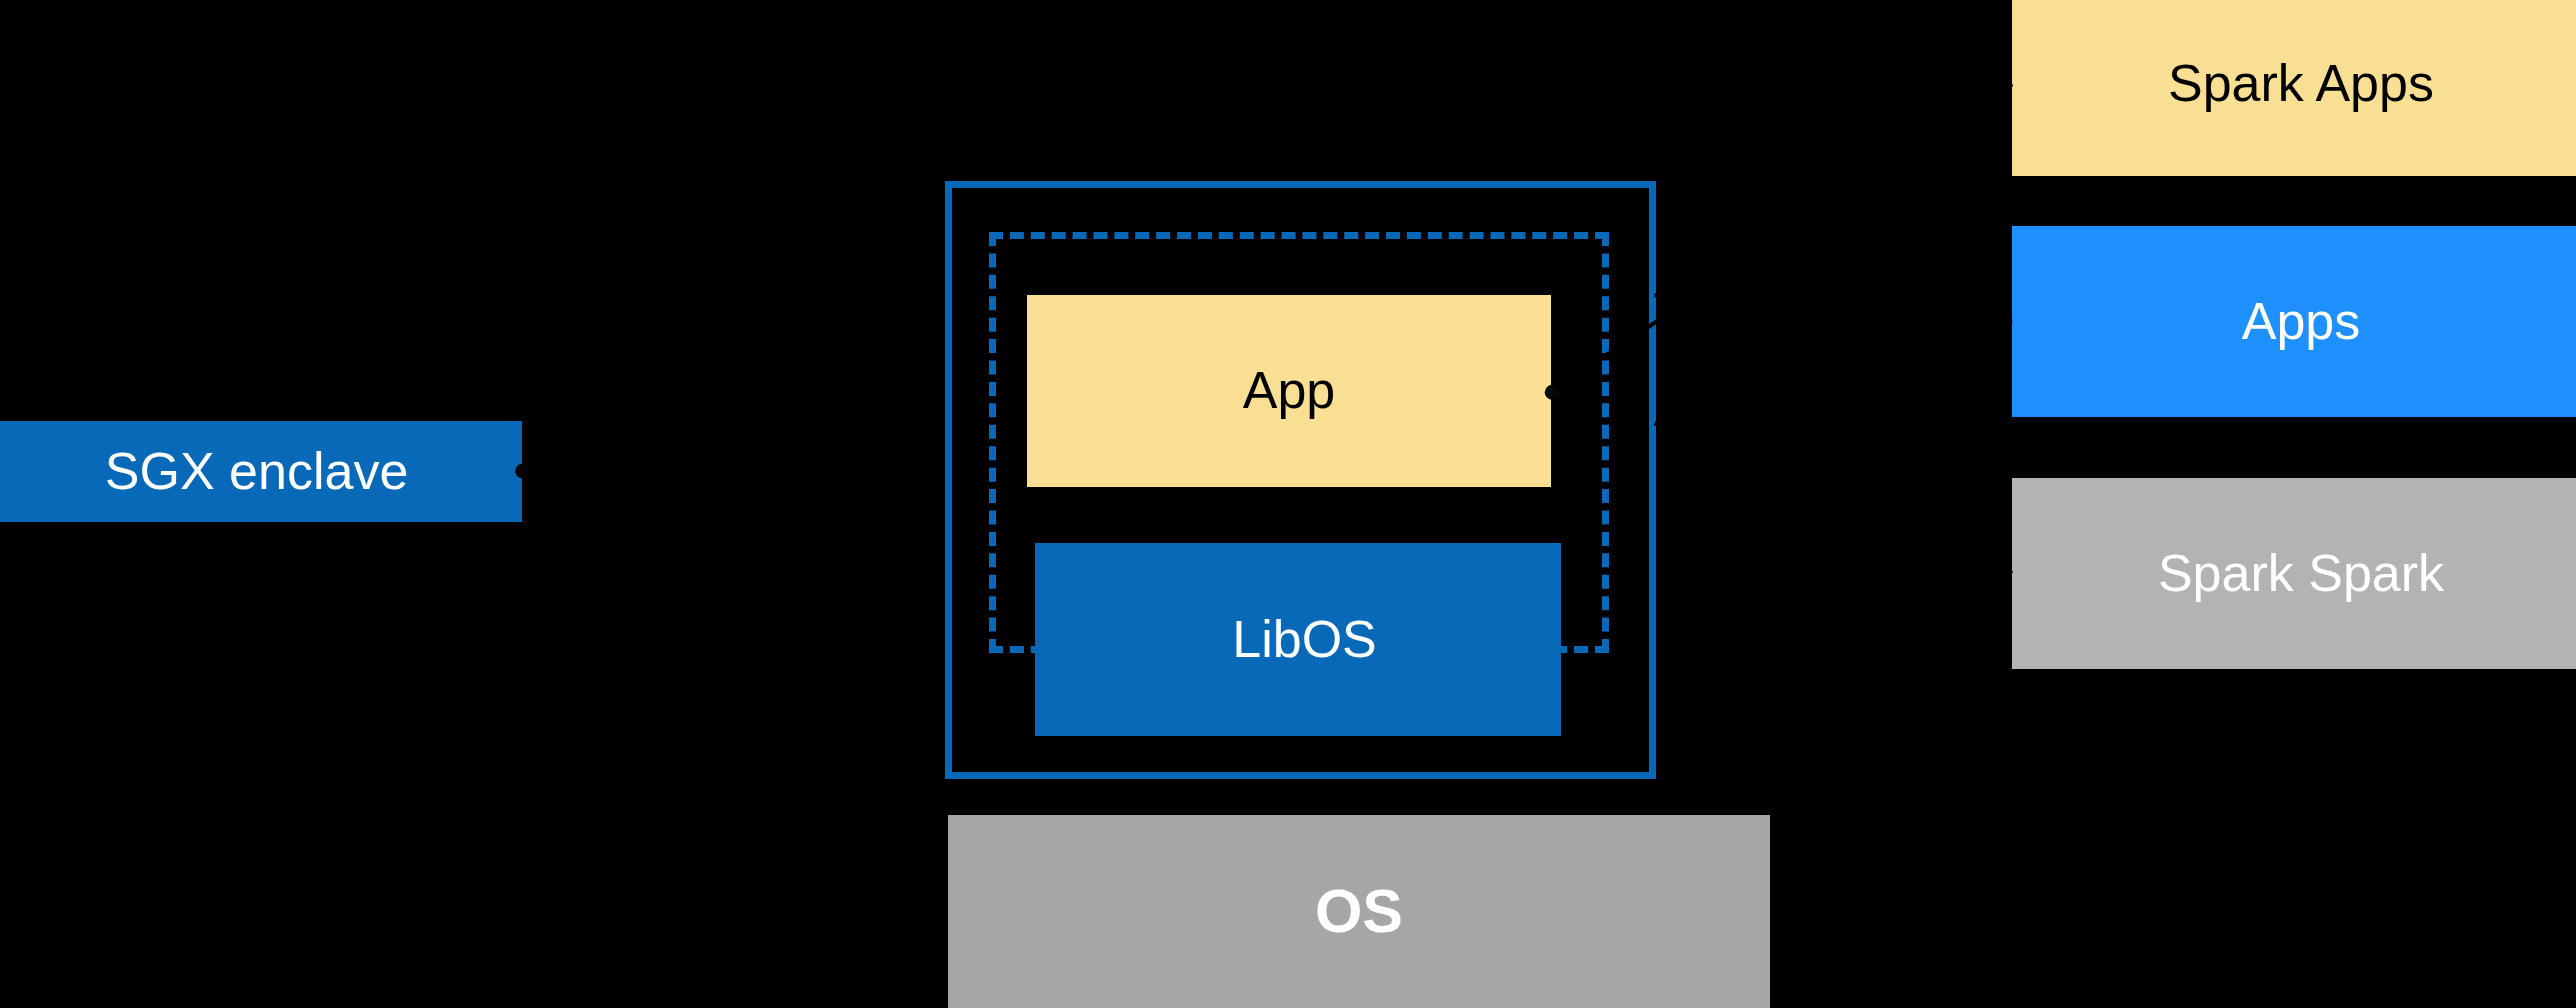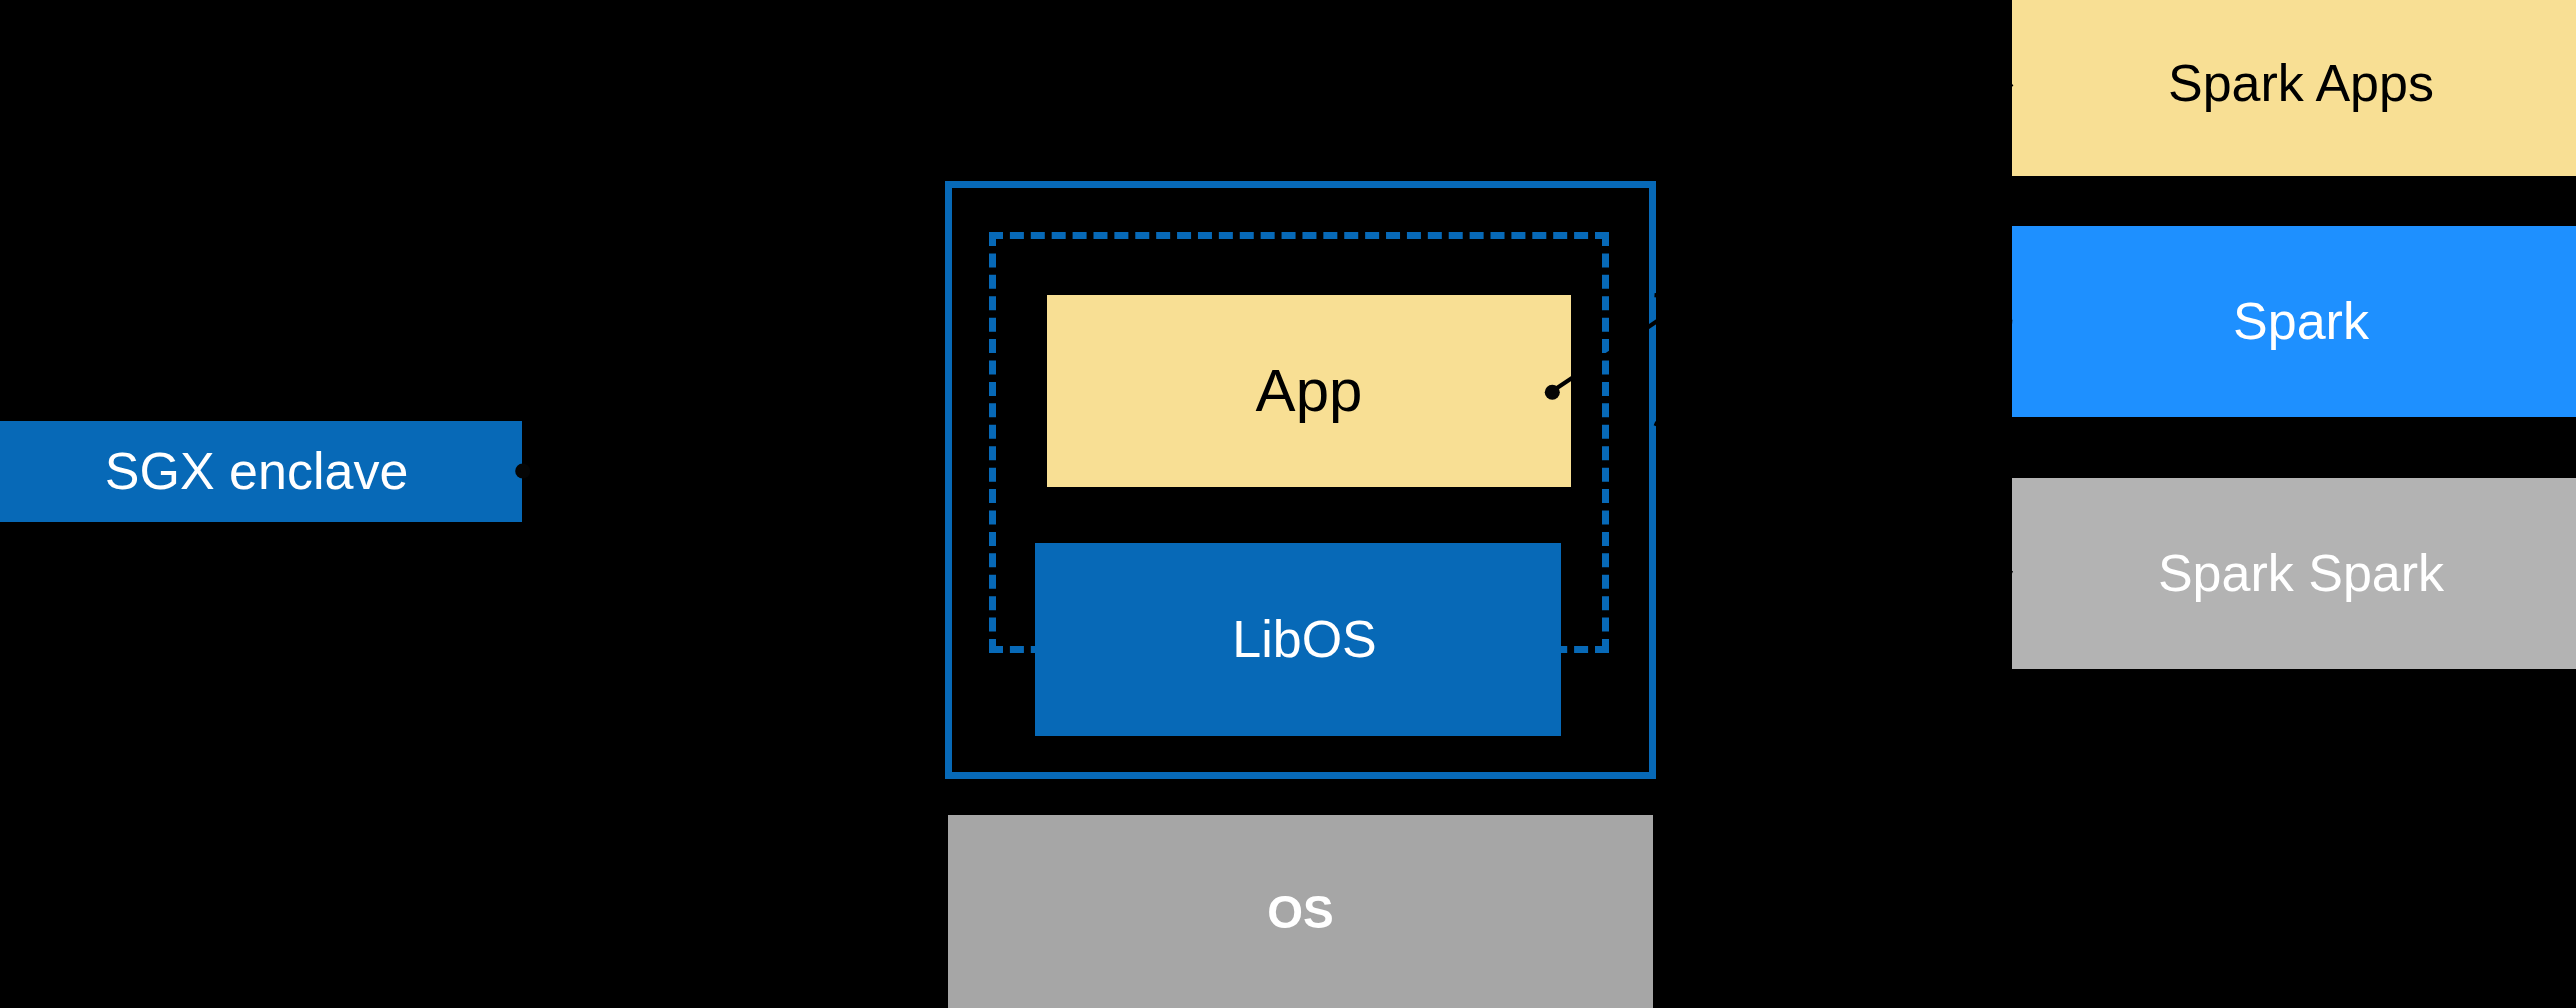--- a/index.html
+++ b/index.html
@@ -56,43 +56,42 @@
     background: transparent;
   }
   
   #app-box {
     left: 1027px;
     top: 295px;
     width: 524px;
     height: 192px;
     background: #F8DF94;
     color: #000000;
-    font-size: 60px;
-    margin-left: 20px;
+    font-size: 52px;
   }
   
   #libos-box {
     left: 1035px;
     top: 543px;
     width: 526px;
     height: 193px;
     background: #0769B7;
     color: #FFFFFF;
     font-size: 52px;
     padding-left: 13px;
   }
   
   #os-box {
     left: 948px;
     top: 815px;
-    width: 705px;
+    width: 822px;
     height: 194px;
     background: #A6A6A6;
     color: #FFFFFF;
-    font-size: 46px;
+    font-size: 61px;
     font-weight: bold;
   }
   
   #user-apps-box {
     left: 2012px;
     top: -7.5px;
     width: 578px;
     height: 183px;
     background: #F8DF94;
     color: #000000;
@@ -149,21 +148,21 @@
 
   <div class="box" id="os-box">
     <span>OS</span>
   </div>
 
   <div class="box" id="user-apps-box">
     <span>Spark Apps</span>
   </div>
 
   <div class="box" id="bigdl-box">
-    <span>Spark</span>
+    <span>Apps</span>
   </div>
 
   <div class="box" id="apache-spark-box">
     <span>Spark Spark</span>
   </div>
 
   <svg id="connector-layer" viewBox="0 0 3075 1204" width="2576" height="1009">
 
     <line x1="622" y1="562" x2="1128" y2="562" stroke="#000000" stroke-width="5"></line>
     <circle cx="624" cy="562" r="9" fill="#050505"></circle>

